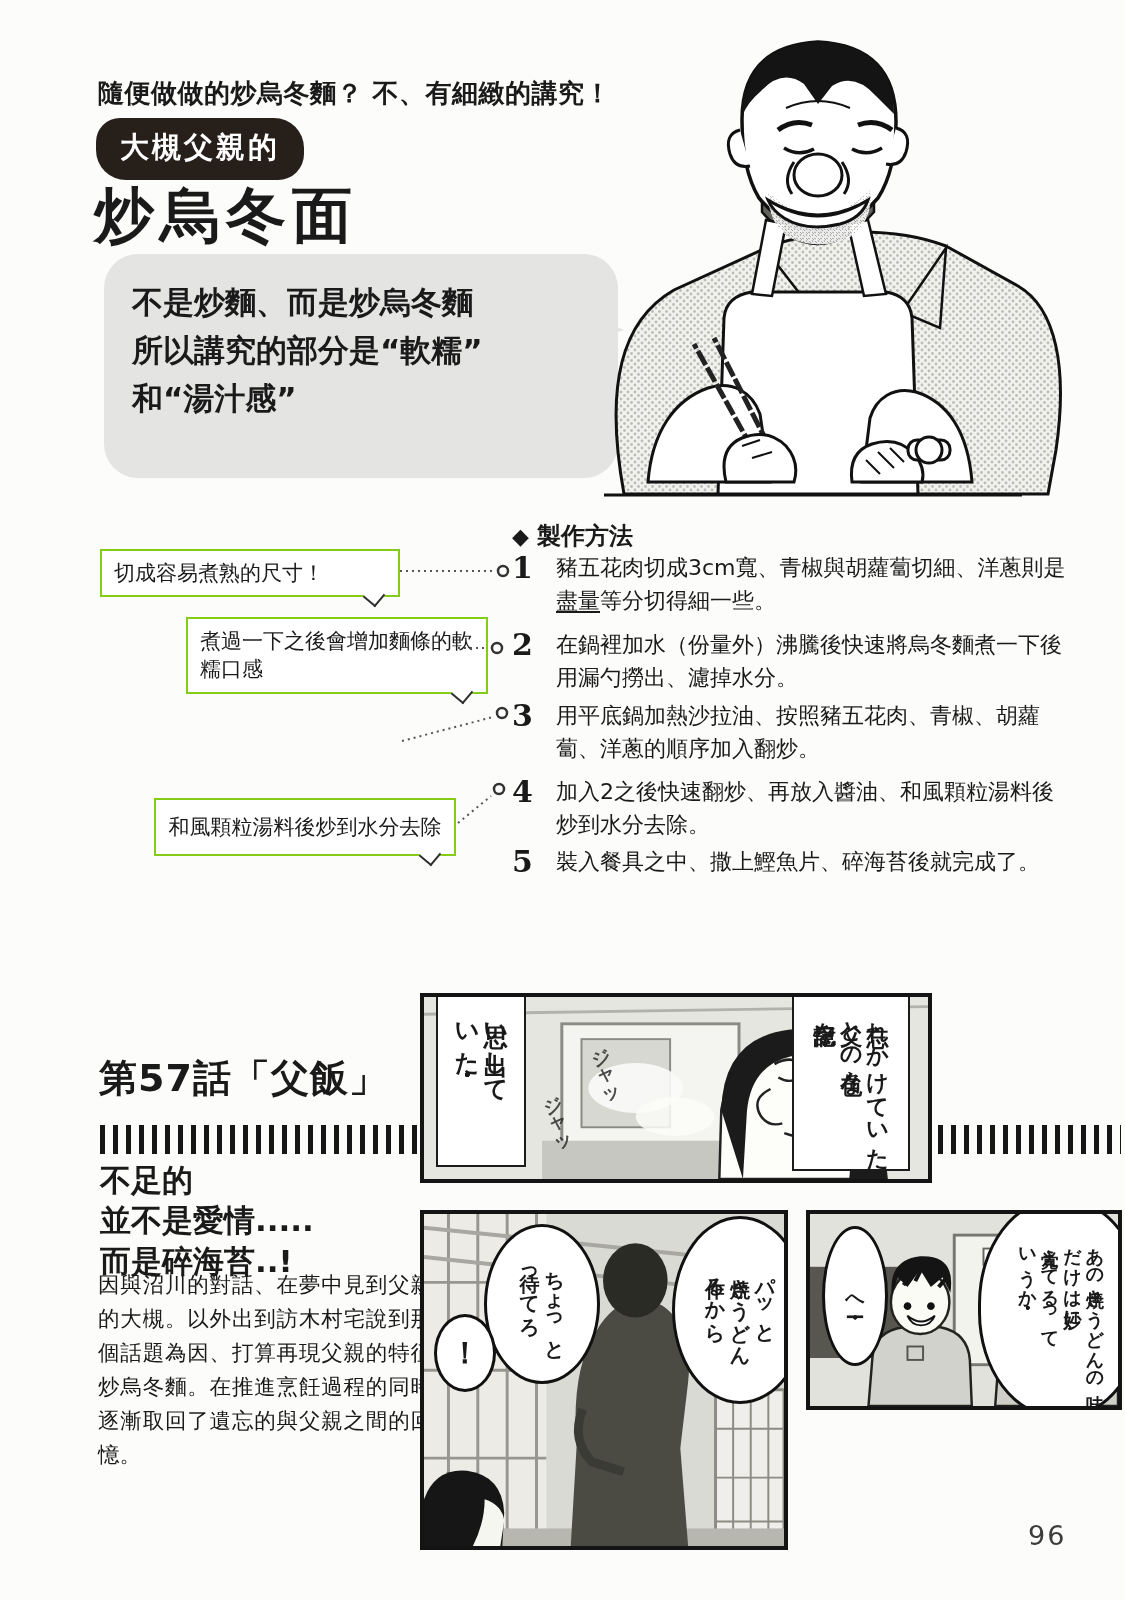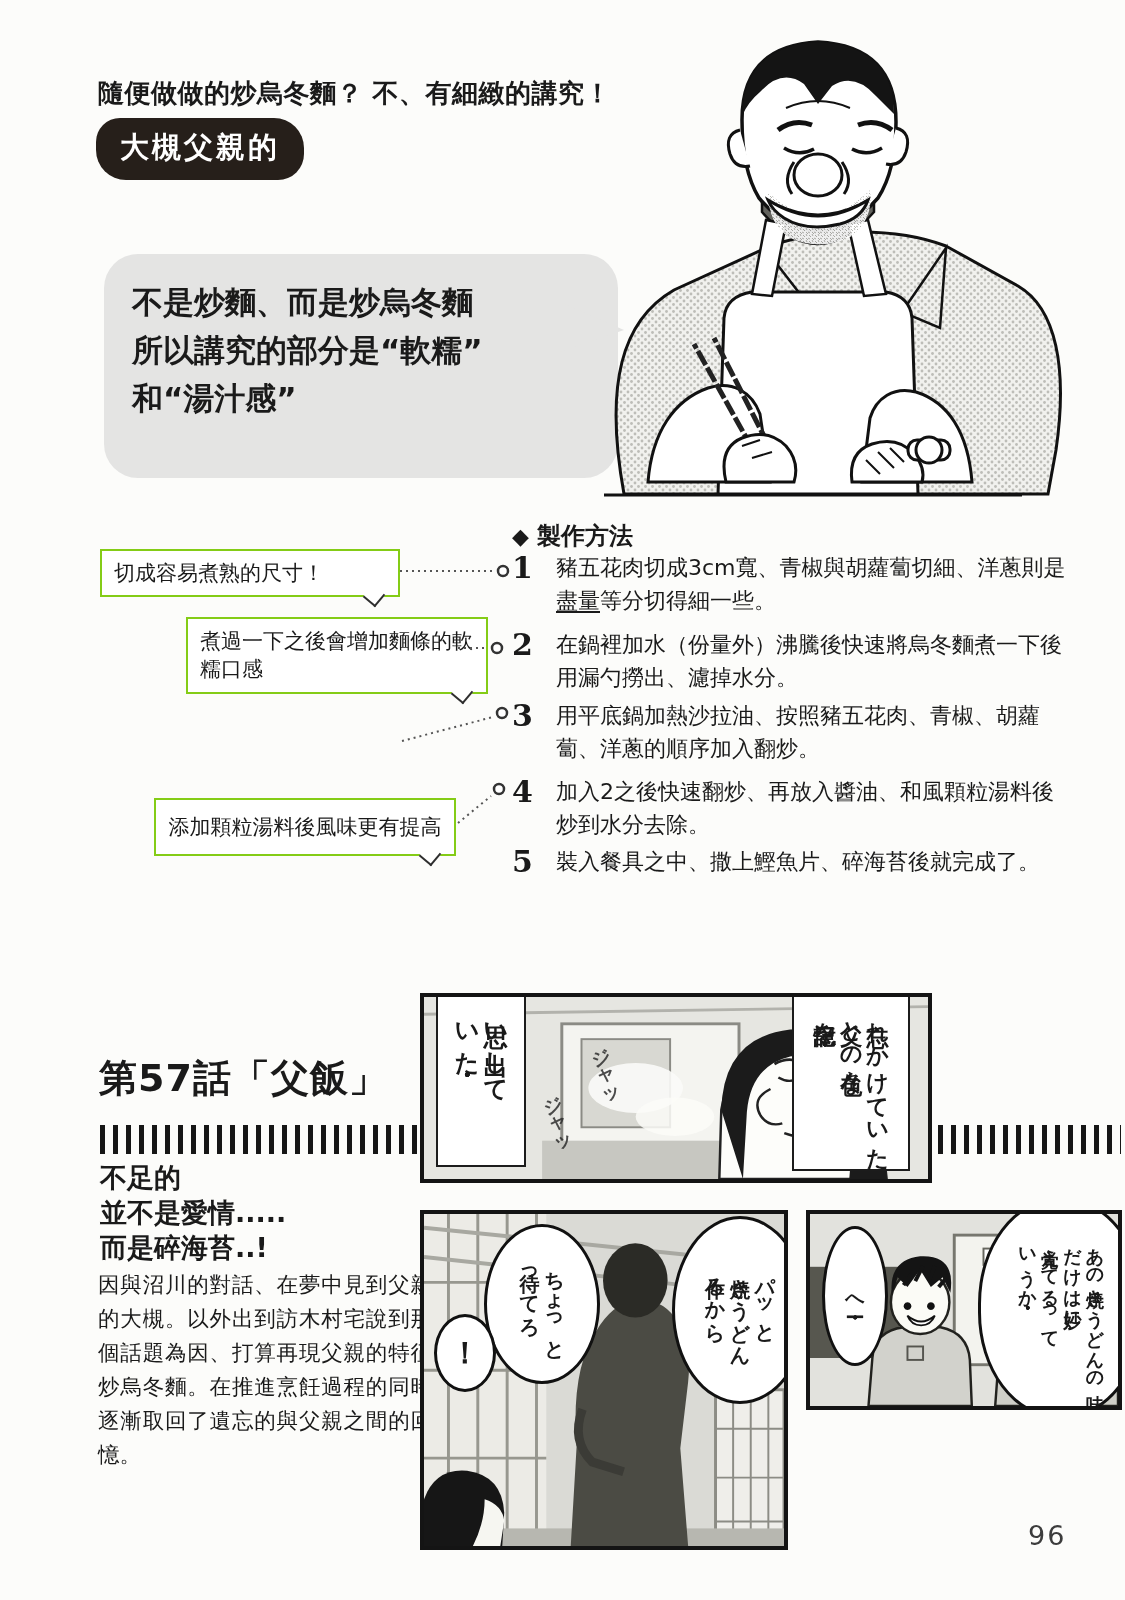--- a/index.html
+++ b/index.html
@@ -36,21 +36,21 @@
   .c1{left:100px;top:549px;width:300px;}
   .c2{left:154px;top:617px;width:302px;margin-left:32px;}
   .c3{left:100px;top:703px;width:300px;}
   .c4{left:154px;top:798px;width:302px;text-align:center;padding:13px 8px;}
   
   .chapter{left:99px;top:1053px;font-size:38px;font-weight:800;letter-spacing:1px;}
   .ticks{position:absolute;height:29px;
          background:repeating-linear-gradient(90deg,#161616 0 5px,transparent 5px 13px);}
   .ticks-left{left:100px;top:1125px;width:331px;}
   .ticks-right{left:938px;top:1125px;width:183px;}
-  .story-tag{left:100px;top:1160px;font-size:27px;font-weight:700;line-height:1.3;}
+  .story-tag{left:100px;top:1160px;font-size:31px;font-weight:700;line-height:1.3;}
   .summary{left:98px;top:1268px;width:334px;font-size:21.5px;line-height:1.58;
            text-align:justify;font-weight:500;}
   .pageno{left:1028px;top:1520px;font-size:27px;color:#3c3c3c;letter-spacing:2px;}
   
   .panel{position:absolute;border:4px solid #141414;background:#e7e7e3;overflow:hidden;box-sizing:border-box;}
   .p1{left:420px;top:993px;width:512px;height:190px;}
   .p2{left:420px;top:1210px;width:368px;height:340px;}
   .p3{left:806px;top:1210px;width:316px;height:200px;}
   .panel svg.bg{position:absolute;left:0;top:0;width:100%;height:100%;}
   .cap{position:absolute;background:#fff;border:2px solid #1c1c1c;display:flex;
@@ -75,20 +75,21 @@
   .overlay{position:absolute;left:0;top:0;z-index:5;pointer-events:none;}
   .illus{position:absolute;left:556px;top:12px;z-index:1;}
 </style>
 </head>
 <body>
 
 <div class="page">
 
   <div class="abs tagline">隨便做做的炒烏冬麵？ 不、有細緻的講究！</div>
   <div class="abs badge">大槻父親的</div>
+  <h1 class="abs title">炒烏冬面</h1>
 
   <svg class="illus" width="508" height="492" viewBox="0 0 508 492">
     <defs>
       <pattern id="ht" width="7" height="7" patternUnits="userSpaceOnUse">
         <rect width="7" height="7" fill="#f1f1ee"></rect>
         <circle cx="2" cy="2" r="1.4" fill="#bdbdb8"></circle>
           <circle cx="5.5" cy="5.5" r="1.4" fill="#bdbdb8"></circle>
       </pattern>
       <pattern id="stub" width="6" height="6" patternUnits="userSpaceOnUse">
         <rect width="6" height="6" fill="#fff"></rect>
@@ -157,21 +158,21 @@
     <span class="num">4</span>
     <span class="txt"><span>加入2之後快速翻炒、再放入醬油、和風顆粒湯料後炒到水分去除。</span><span class="em-u"></span><span></span></span>
   </div>
   <div class="step s5">
     <span class="num">5</span>
     <span class="txt"><span>裝入餐具之中、撒上鰹魚片、碎海苔後就完成了。</span><span class="em-u"></span><span></span></span>
   </div>
 
   <div class="callout c1"><span>切成容易煮熟的尺寸！</span></div>
   <div class="callout c2"><span>煮過一下之後會增加麵條的軟糯口感</span></div>
-  <div class="callout c4"><span>添加顆粒湯料後風味更有提高</span></div>
+  <div class="callout c4"><span>和風顆粒湯料後炒到水分去除</span></div>
 
   <div class="abs chapter">第57話「父飯」</div>
   <div class="ticks ticks-left"></div>
   <div class="ticks ticks-right"></div>
   <div class="abs story-tag">
     <div>不足的</div>
     <div>並不是愛情.....</div>
     <div>而是碎海苔..!</div>
   </div>
   <div class="abs summary">因與沼川的對話、在夢中見到父親的大槻。以外出到訪木村宅說到那個話題為因、打算再現父親的特征炒烏冬麵。在推進烹飪過程的同時逐漸取回了遺忘的與父親之間的回憶。</div>

